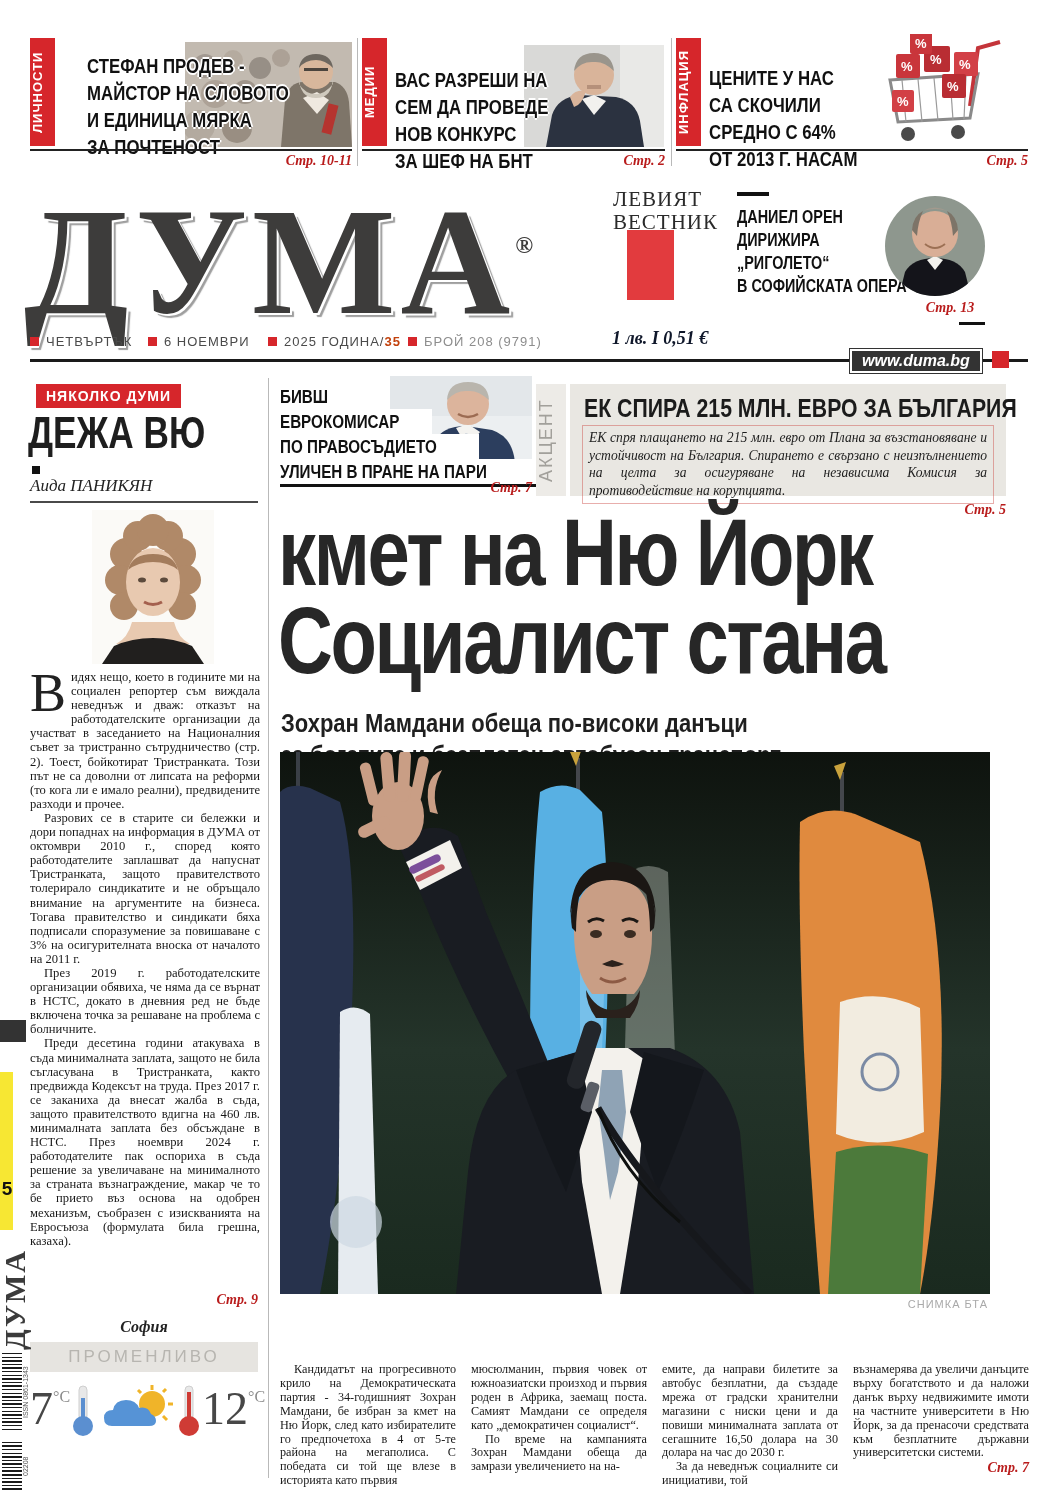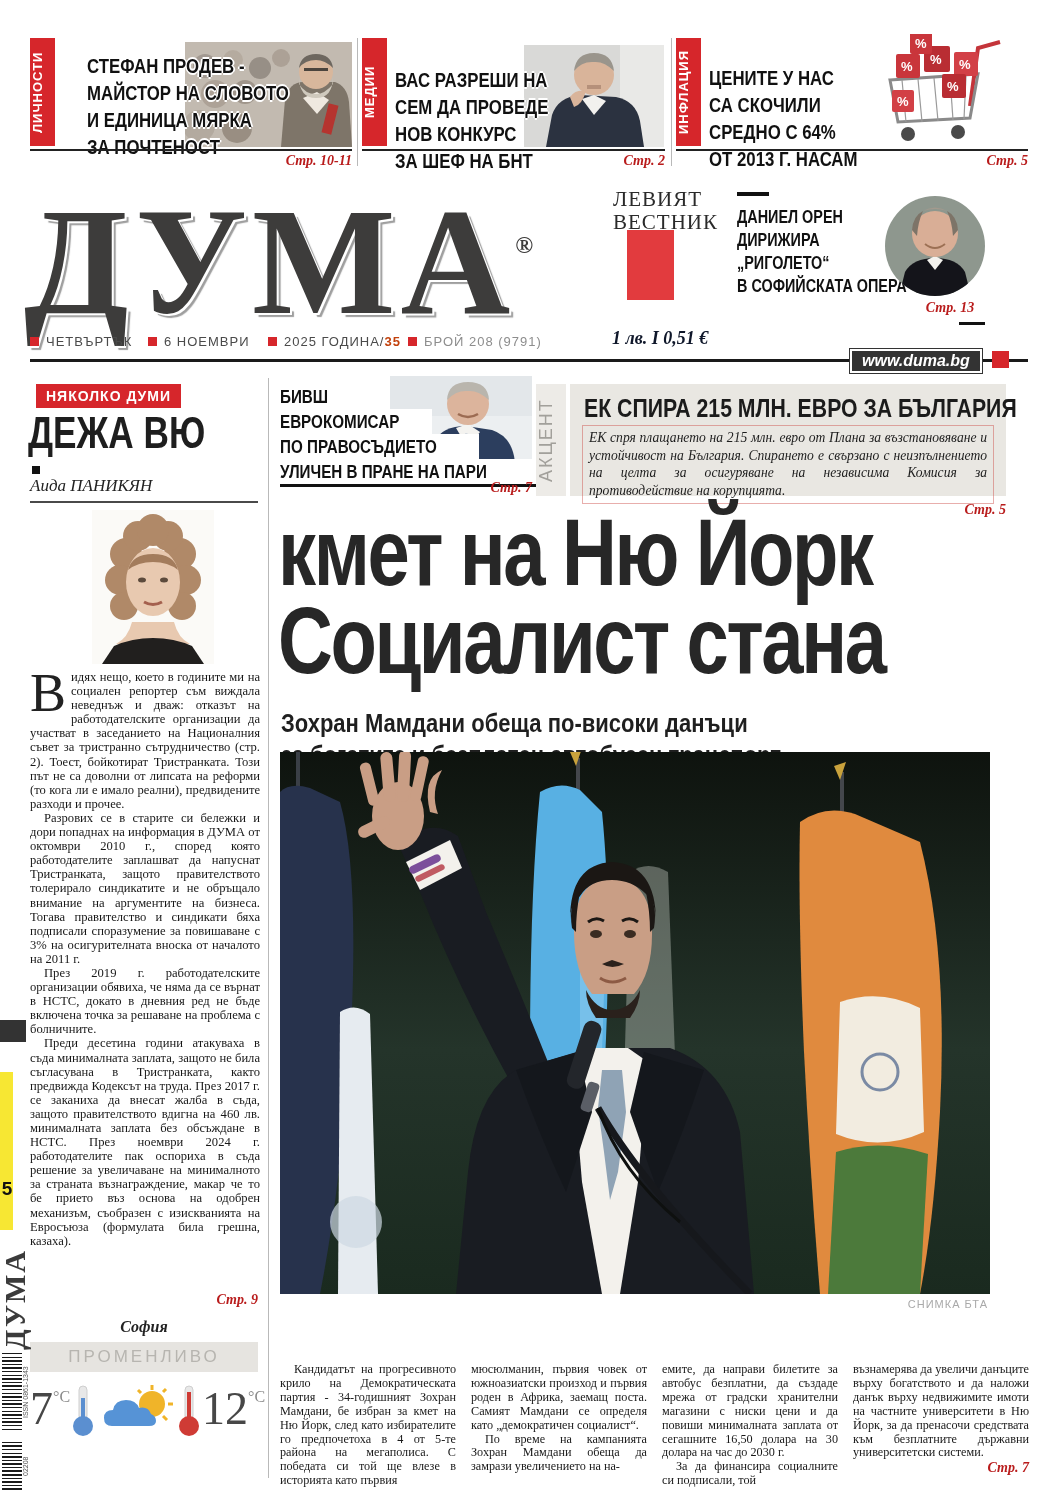--- a/index.html
+++ b/index.html
@@ -476,21 +476,21 @@
   <div id="cols">
     <div class="col">
       <p class="ind">Кандидатът на прогресивното крило на Демократическата партия - 34-годишният Зохран Мамдани, бе избран за кмет на Ню Йорк, след като избирателите го предпочетоха в 4 от 5-те района на мегаполиса. С победата си той ще влезе в историята като първия</p>
     </div>
     <div class="col">
       <p>мюсюлманин, първия човек от южноазиатски произход и първия роден в Африка, заемащ поста. Самият Мамдани се определя като „демократичен социалист“.</p>
       <p class="ind">По време на кампанията Зохран Мамдани обеща да замрази увеличението на на-</p>
     </div>
     <div class="col">
       <p>емите, да направи билетите за автобус безплатни, да създаде мрежа от градски хранителни магазини с ниски цени и да повиши минималната заплата от сегашните 16,50 долара на 30 долара на час до 2030 г.</p>
-      <p class="ind">За да финансира социалните си подписали, той</p>
+      <p class="ind">За да неведнъж социалните си инициативи, той</p>
     </div>
     <div class="col">
       <p>възнамерява да увеличи данъците върху богатството и да наложи данък върху недвижимите имоти на частните университети в Ню Йорк, за да пренасочи средствата към безплатните държавни университетски системи.</p>
       <p class="pref pageref">Стр. 7</p>
     </div>
   </div>
 
   <div id="edge-black"></div>
   <div id="edge-yellow"></div>
   <div id="edge-num">5</div>

